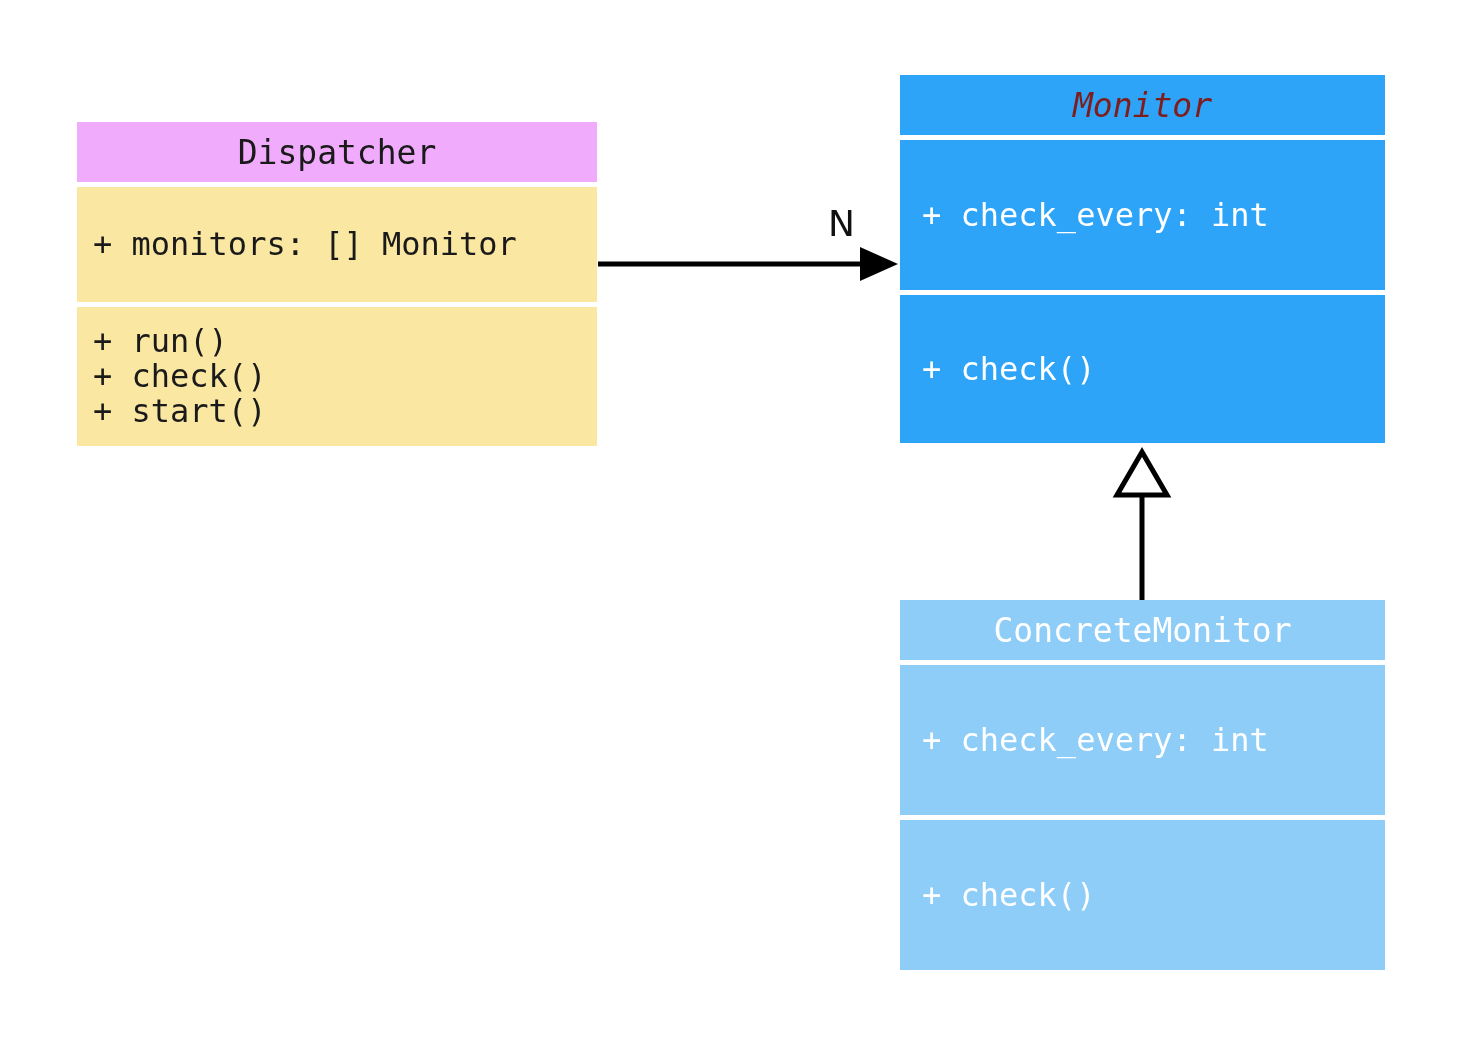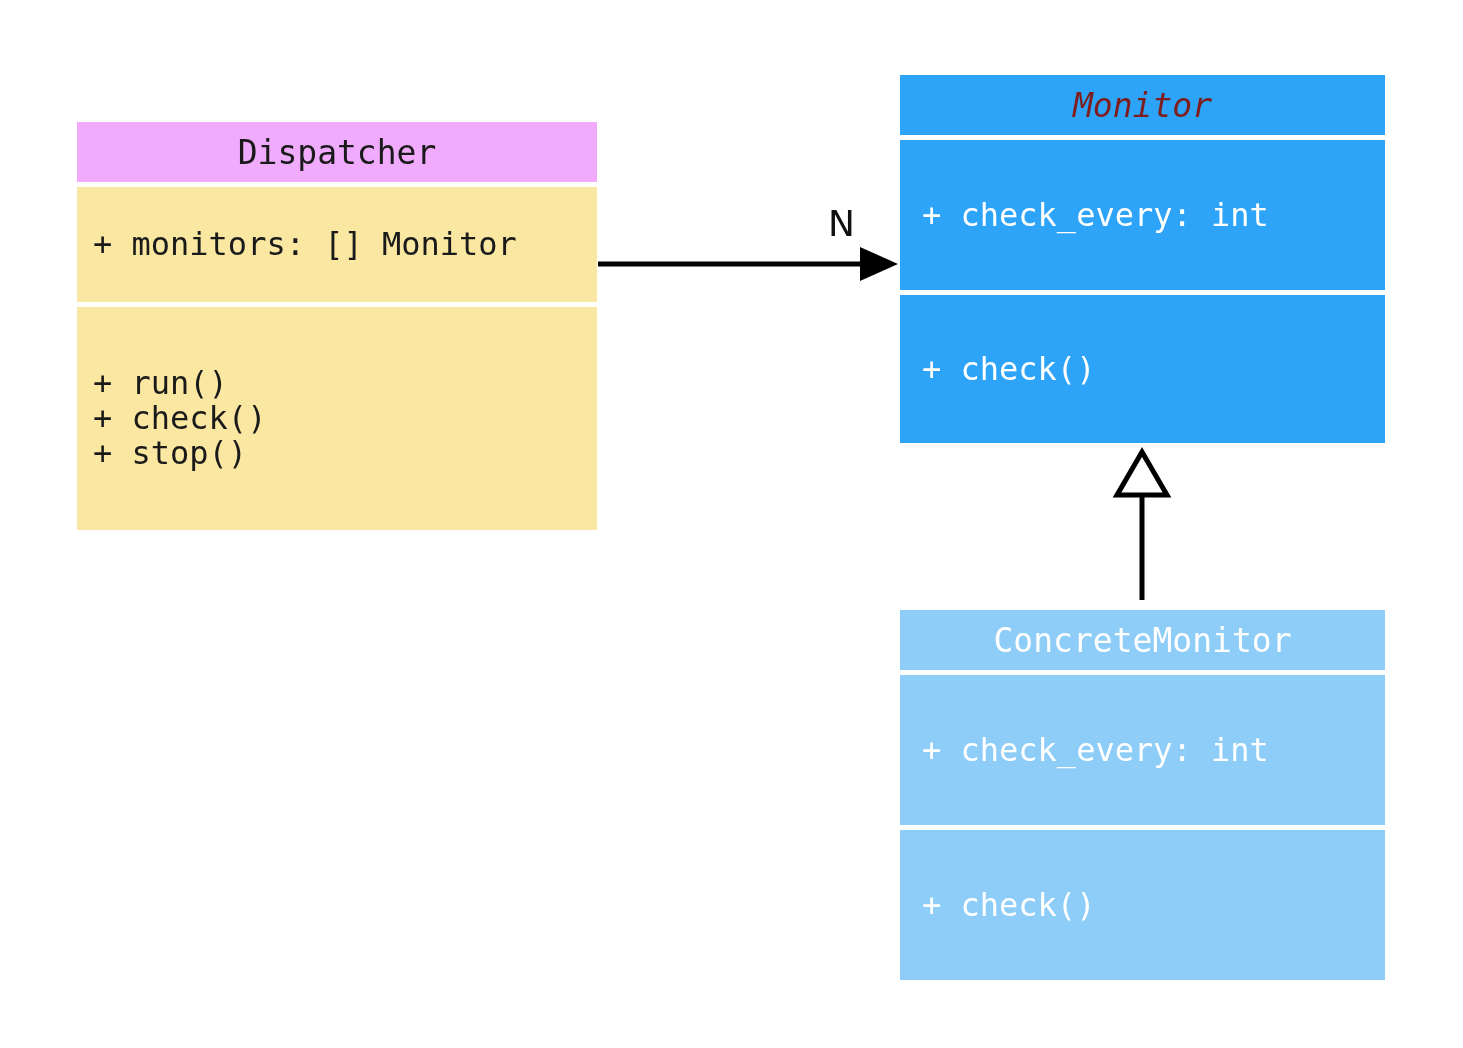--- a/index.html
+++ b/index.html
@@ -29,21 +29,21 @@
     letter-spacing: 0;
   }
   .sec .line {
     font-size: 32px;
     line-height: 35px;
     white-space: pre;
   }
   .dispatcher { left: 77px;  top: 75px;  width: 520px; }
   .dispatcher .title   { height: 60px; }
   .dispatcher .attrs   { height: 115px; padding-left: 16px; }
-  .dispatcher .methods { height: 223px; padding-left: 16px; }
+  .dispatcher .methods { height: 139px; padding-left: 16px; }
 
   .monitor { left: 900px; top: 75px;  width: 485px; }
   .monitor .title   { height: 60px; font-style: italic; }
   .monitor .attrs   { height: 150px; padding-left: 22px; }
   .monitor .methods { height: 148px; padding-left: 22px; }
 
   .concrete { left: 900px; top: 600px; width: 485px; }
   .concrete .title   { height: 60px; }
   .concrete .attrs   { height: 150px; padding-left: 22px; }
   .concrete .methods { height: 150px; padding-left: 22px; }
@@ -70,36 +70,36 @@
 <div class="canvas">
 
   <div class="uml-class dispatcher">
     <div class="sec title" style="background-color: #f0abfc; color: rgb(26, 26, 26); margin-top: 47px;">Dispatcher</div>
     <div class="sec attrs" style="background-color: rgb(250, 231, 162); color: rgb(26, 26, 26);">
       <div class="line">+ monitors: [] Monitor</div>
     </div>
     <div class="sec methods" style="background-color: rgb(250, 231, 162); color: rgb(26, 26, 26);">
       <div class="line">+ run()</div>
       <div class="line">+ check()</div>
-      <div class="line">+ stop()</div>
+      <div class="line">+ start()</div>
     </div>
   </div>
 
   <div class="uml-class monitor">
     <div class="sec title" style="background-color: rgb(46, 164, 248); color: #7f1d1d;">Monitor</div>
     <div class="sec attrs" style="background-color: rgb(46, 164, 248); color: rgb(255, 255, 255);">
       <div class="line">+ check_every: int</div>
     </div>
     <div class="sec methods" style="background-color: rgb(46, 164, 248); color: rgb(255, 255, 255);">
       <div class="line">+ check()</div>
     </div>
   </div>
 
   <div class="uml-class concrete">
-    <div class="sec title" style="background-color: rgb(142, 205, 248); color: rgb(255, 255, 255); margin-top: 10px;">ConcreteMonitor</div>
+    <div class="sec title" style="background-color: rgb(142, 205, 248); color: rgb(255, 255, 255);">ConcreteMonitor</div>
     <div class="sec attrs" style="background-color: rgb(142, 205, 248); color: rgb(255, 255, 255);">
       <div class="line">+ check_every: int</div>
     </div>
     <div class="sec methods" style="background-color: rgb(142, 205, 248); color: rgb(255, 255, 255);">
       <div class="line">+ check()</div>
     </div>
   </div>
 
   <svg class="overlay" width="1463" height="1048" viewBox="0 0 1463 1048">
     <g>

